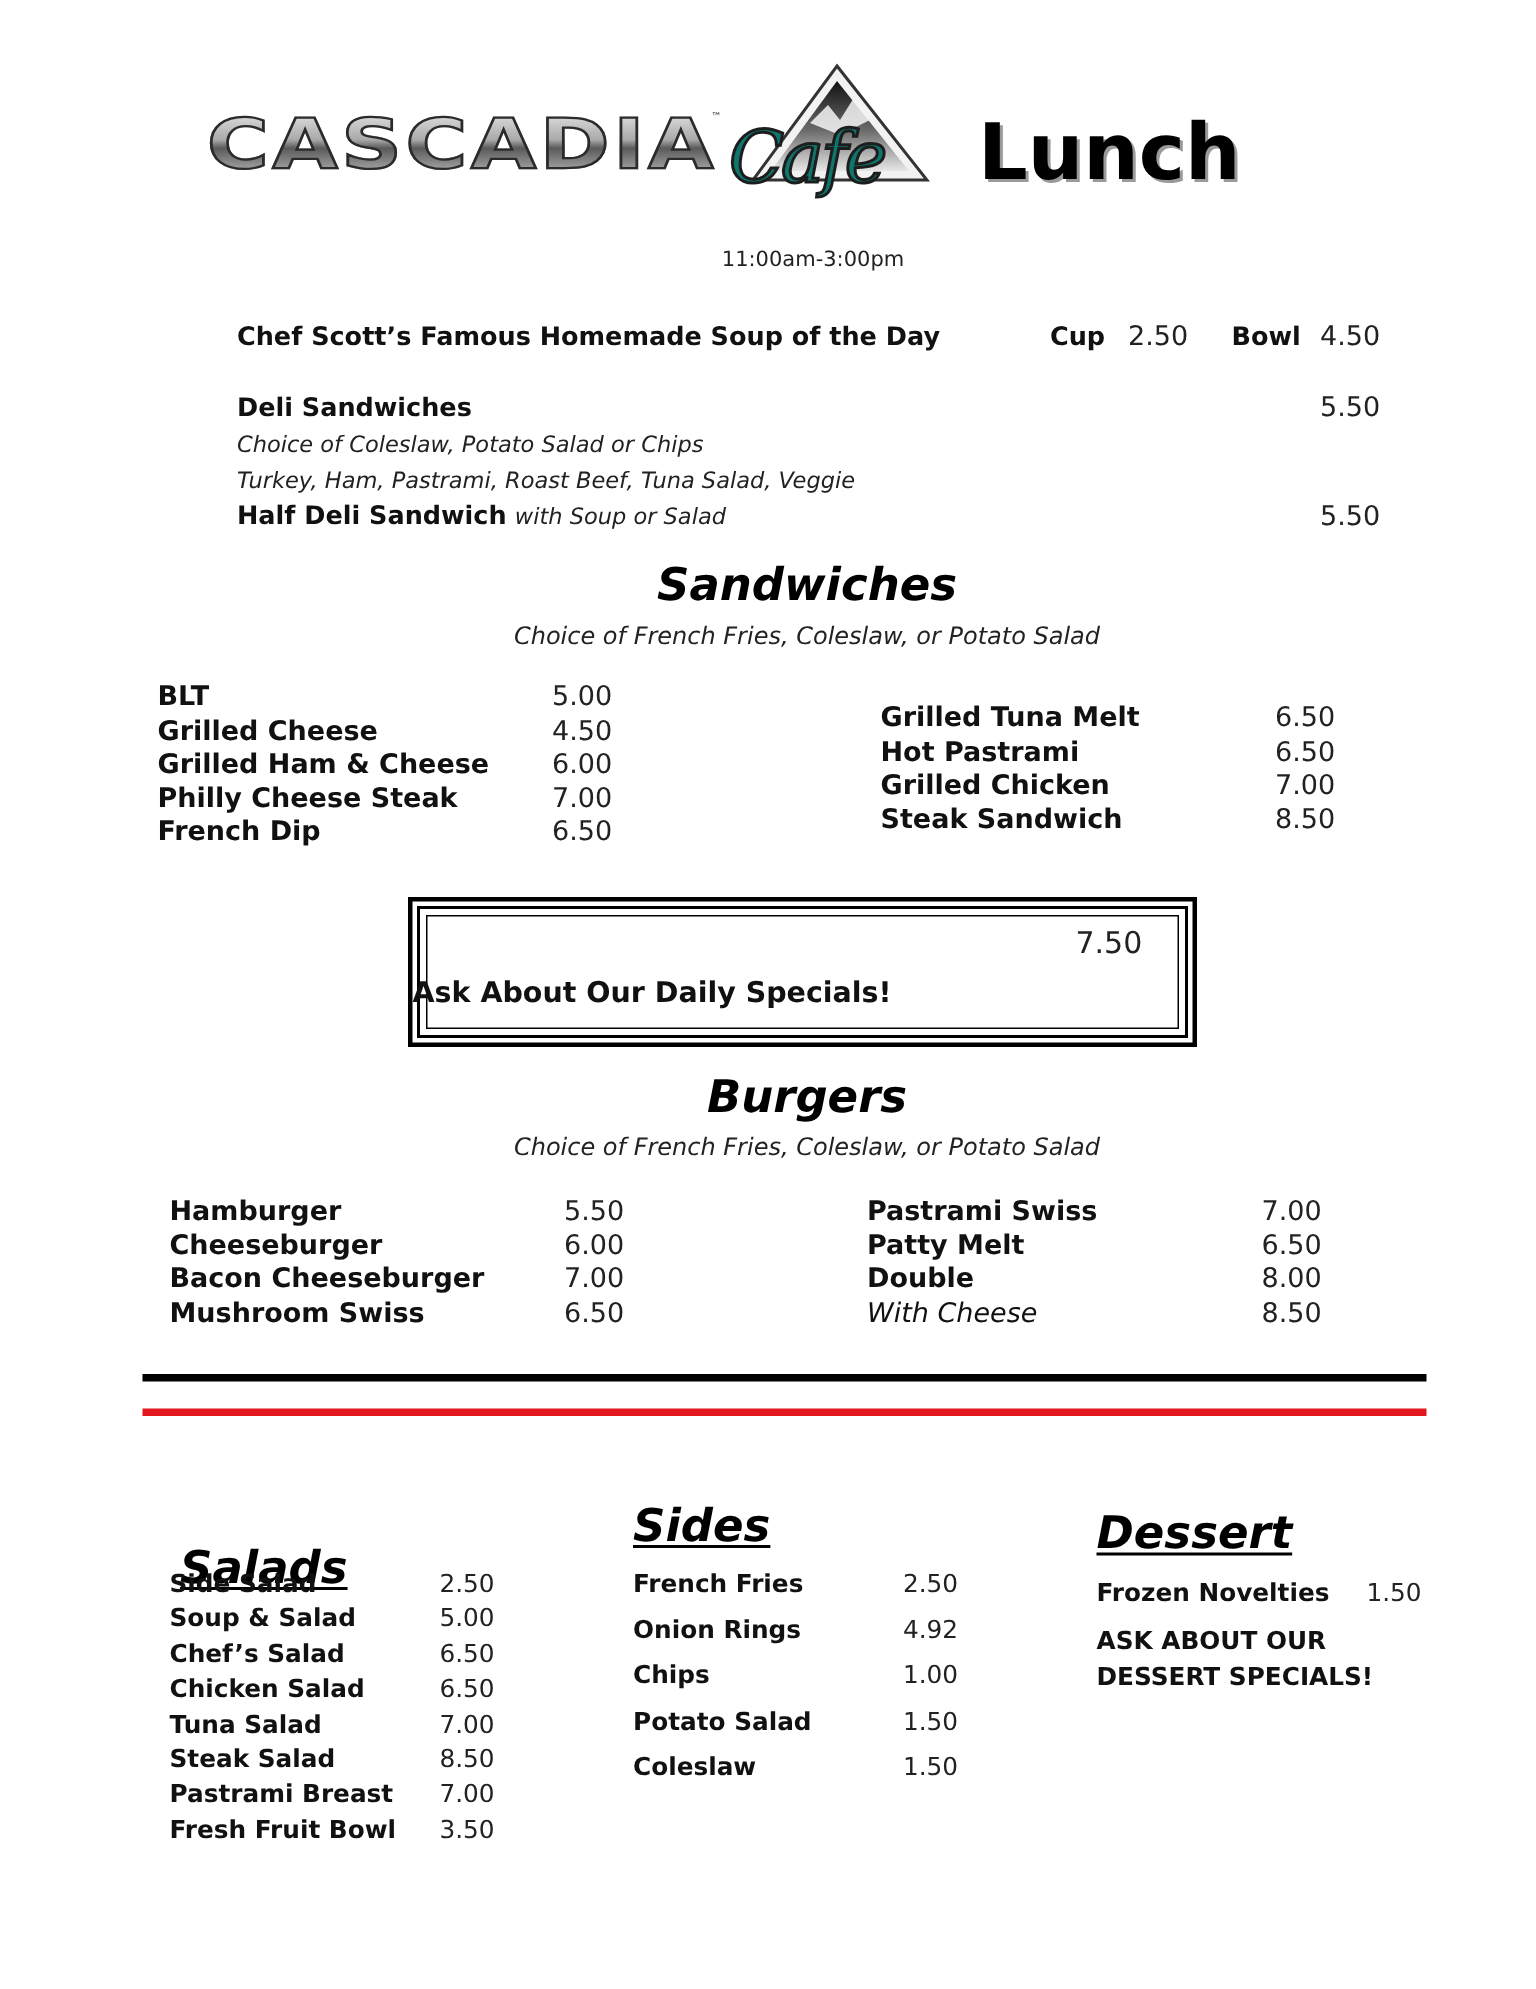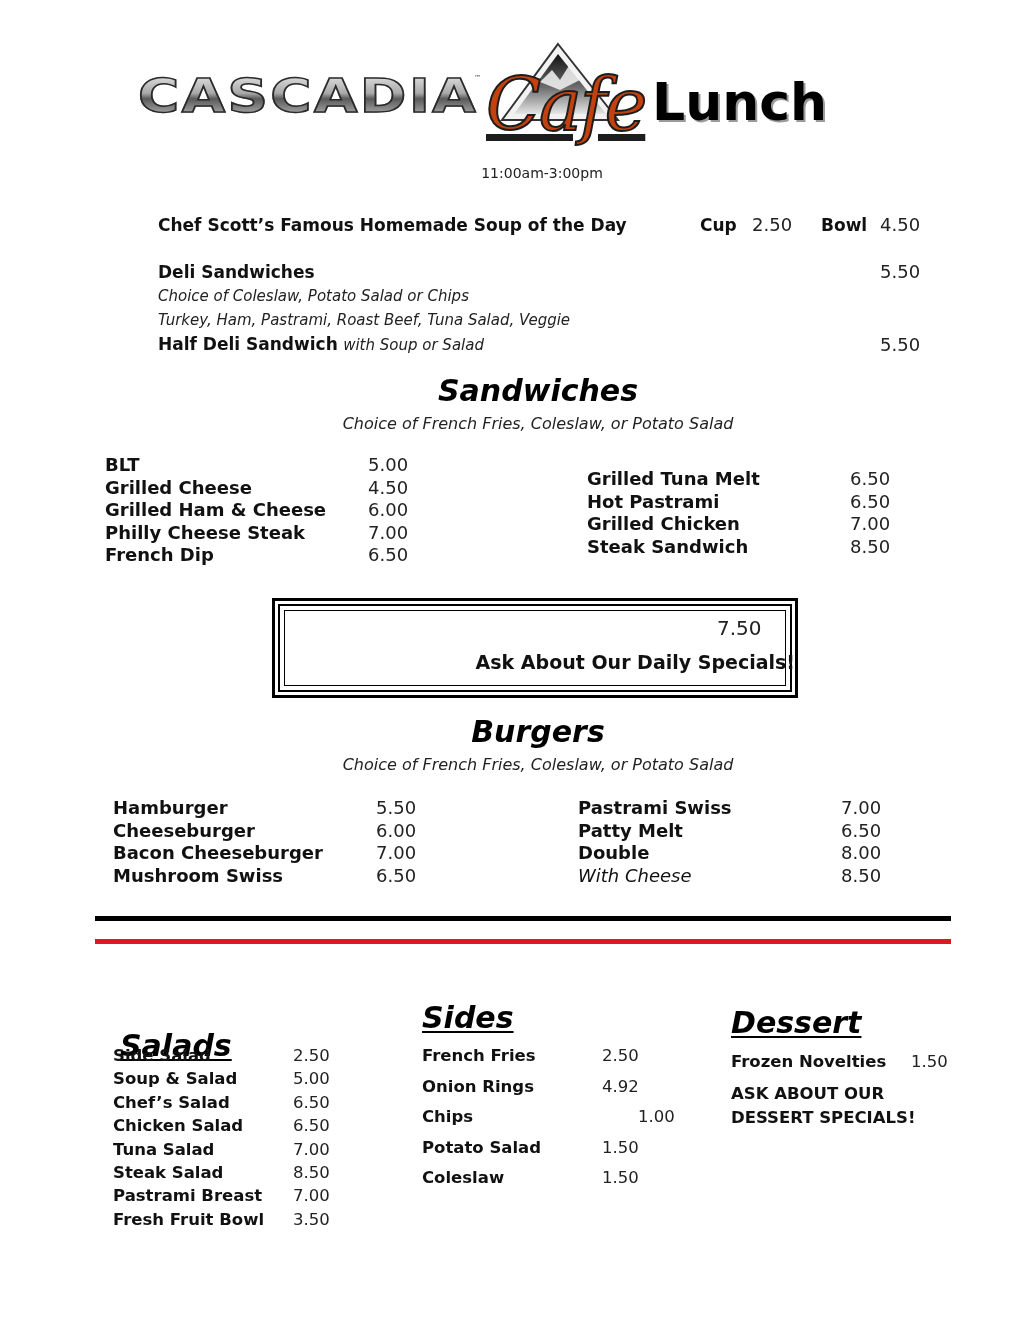--- a/index.html
+++ b/index.html
@@ -17,23 +17,22 @@
     background: linear-gradient(180deg, #f4f4f4 0%, #a9a9a9 45%, #5a5a5a 55%, #d7d7d7 100%);
     -webkit-background-clip: text; background-clip: text; -webkit-text-fill-color: transparent;
     -webkit-text-stroke: 1.5px #2b2b2b;
     transform: scaleX(1.22); transform-origin: left center;
     line-height: 56px;
   }
   .tm { left: 474px; top: 74px; font-size: 7px; color: #333; }
   .mountain { left: 500px; top: 42px; width: 120px; height: 80px; }
   .logo-cafe {
     left: 486px; top: 70px; font-family: "DejaVu Serif", serif; font-style: italic;
-    font-size: 72px; color: #c2410c; -webkit-text-stroke: 2px #1d1d1d; line-height: 70px;
+    font-size: 48px; color: #0f766e; -webkit-text-stroke: 2px #1d1d1d; line-height: 70px;
     letter-spacing: -2px;
-    text-decoration: underline;
   }
   .lunch {
     left: 652px; top: 70px; font-family: "DejaVu Sans", sans-serif; font-weight: bold;
     font-size: 52px; color: #000; line-height: 64px;
     text-shadow: 2px 2px 0 #9a9a9a;
   }
   .hours { left: 0; width: 1084px; top: 165px; text-align: center; font-size: 14px; color: #222; }
 
   
   .b { font-weight: bold; }
@@ -128,21 +127,21 @@
   <div class="item"><span class="name">Hot Pastrami</span><span class="val" style="left:263px;">6.50</span></div>
   <div class="item"><span class="name">Grilled Chicken</span><span class="val" style="left:263px;">7.00</span></div>
   <div class="item"><span class="name">Steak Sandwich</span><span class="val" style="left:263px;">8.50</span></div>
 </div>
 
 <div class="abs special-box">
   <div class="inner1">
       <div class="inner2"></div>
     </div>
   <div class="abs" style="left:442px; top:15px; font-size:20px; color:#222;">7.50</div>
-  <div class="abs b" style="left:0; width:100%; top:50px; text-align:right; font-size:19px;">Ask About Our Daily Specials!</div>
+  <div class="abs b" style="left:0; width:100%; top:50px; text-align:left; font-size:19px;">Ask About Our Daily Specials!</div>
 </div>
 
 <div class="abs sec-title" style="top:714px;">Burgers</div>
 <div class="abs sec-sub" style="top:755px;">Choice of French Fries, Coleslaw, or Potato Salad</div>
 
 <div class="list" style="left:113px; top:797px;">
   <div class="item"><span class="name">Hamburger</span><span class="val" style="left:263px;">5.50</span></div>
   <div class="item"><span class="name">Cheeseburger</span><span class="val" style="left:263px;">6.00</span></div>
   <div class="item"><span class="name">Bacon Cheeseburger</span><span class="val" style="left:263px;">7.00</span></div>
   <div class="item"><span class="name">Mushroom Swiss</span><span class="val" style="left:263px;">6.50</span></div>
@@ -167,21 +166,21 @@
   <div class="item"><span class="name">Tuna Salad</span><span class="val" style="left:180px;">7.00</span></div>
   <div class="item"><span class="name">Steak Salad</span><span class="val" style="left:180px;">8.50</span></div>
   <div class="item"><span class="name">Pastrami Breast</span><span class="val" style="left:180px;">7.00</span></div>
   <div class="item"><span class="name">Fresh Fruit Bowl</span><span class="val" style="left:180px;">3.50</span></div>
 </div>
 
 <div class="abs col-title" style="left:422px; top:1000px;">Sides</div>
 <div class="list sides-list" style="left:422px; top:1041px;">
   <div class="item"><span class="name">French Fries</span><span class="val" style="left:180px;">2.50</span></div>
   <div class="item"><span class="name">Onion Rings</span><span class="val" style="left:180px;">4.92</span></div>
-  <div class="item"><span class="name">Chips</span><span class="val" style="left:180px;margin-left:36px;">1.00</span></div>
+  <div class="item"><span class="name">Chips</span><span class="val" style="left:180px;">1.00</span></div>
   <div class="item"><span class="name">Potato Salad</span><span class="val" style="left:180px;">1.50</span></div>
   <div class="item"><span class="name">Coleslaw</span><span class="val" style="left:180px;">1.50</span></div>
 </div>
 
 <div class="abs col-title" style="left:731px; top:1005px;">Dessert</div>
 <div class="list small-list" style="left:731px; top:1050px;">
   <div class="item"><span class="name">Frozen Novelties</span><span class="val" style="left:180px;">1.50</span></div>
 </div>
 <div class="abs b" style="left:731px; top:1082px; font-size:16.5px; line-height:23.5px;">
   <div>ASK ABOUT OUR</div>

